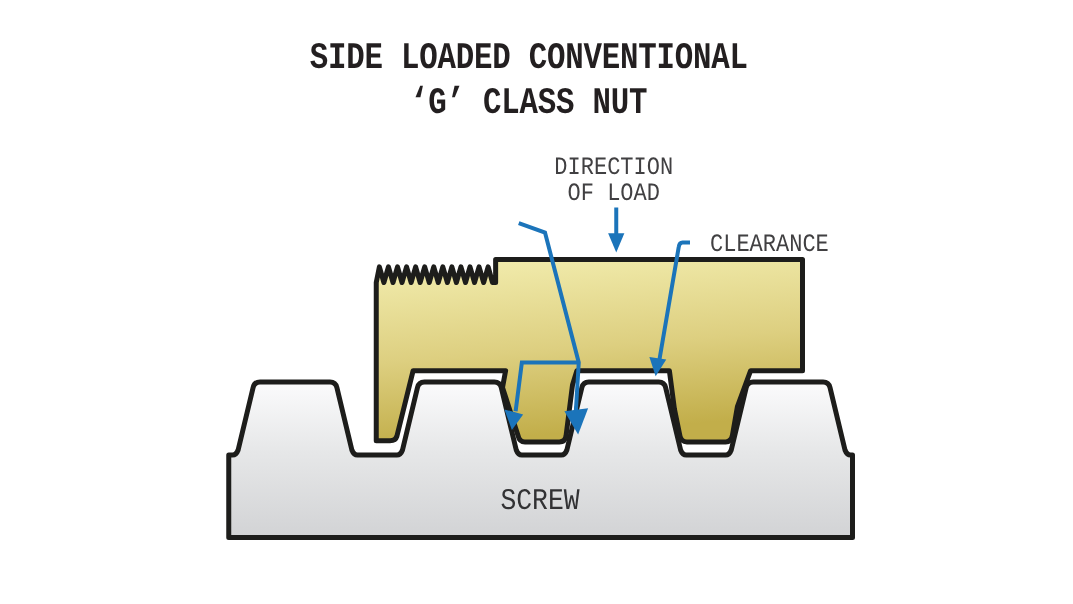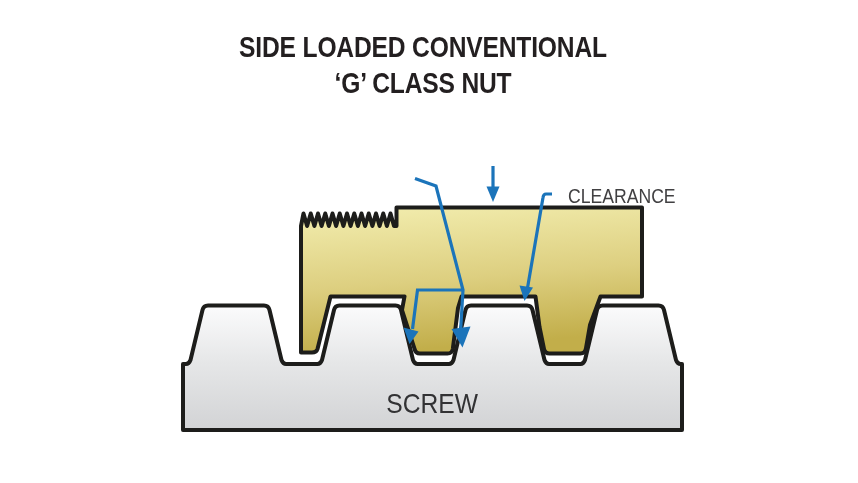--- a/index.html
+++ b/index.html
@@ -1,18 +1,18 @@
 <!DOCTYPE html>
 <html><head>
 <meta charset="utf-8">
 <style>
   html,body{margin:0;padding:0;background:#fff;}
   .canvas{
     position:relative;width:858px;height:483px;background:var(--bg,#fff);
-    font-family:Liberation Sans, sans-serif;overflow:hidden;
+    font-family:Liberation Mono, monospace;overflow:hidden;
   }
   .canvas svg{position:absolute;left:0;top:0;}
   .title{
     position:absolute;left:0;top:29px;width:846px;text-align:center;
     font-weight:bold;font-size:30px;line-height:36px;color:var(--title,#231f20);
     letter-spacing:-0.2px;
   }
   .title .tline{transform:scaleX(0.82);transform-origin:50% 50%;}
   .lbl{
     position:absolute;color:var(--label,#414042);font-size:20px;line-height:21px;
@@ -96,24 +96,28 @@
       <polygon class="arrowhead" points="403.5,327.5 418.5,331.5 409.5,344"></polygon>
       <polygon class="arrowhead" points="451.5,329 470.5,326.5 462.5,347.5"></polygon>
     </g>
 
     <g>
       <path class="arrowline" d="M552,194 L546,194 Q543.5,194 543,197.5 L527.5,288"></path>
       <polygon class="arrowhead" points="519.5,285.5 533,287.5 524.5,301"></polygon>
     </g>
   </svg>
 
+  <div class="lbl centered" style="left:391px;top:124px;width:200px;">
+    <span class="squeeze ctr">DIRECTION</span><br>
+    <span class="squeeze ctr">OF LOAD</span>
+  </div>
 
 
   <div class="lbl" style="left:568px;top:186px;">
     <span class="squeeze">CLEARANCE</span>
   </div>
 
 
-  <div class="partlbl" style="left:352px;top:388px;width:160px;font-size:28px;">
+  <div class="partlbl" style="left:352px;top:388px;width:160px;font-size:24px;">
     <span class="squeeze ctr" style="transform:scaleX(0.88);">SCREW</span>
   </div>
 
 </div>
 
 </body></html>

